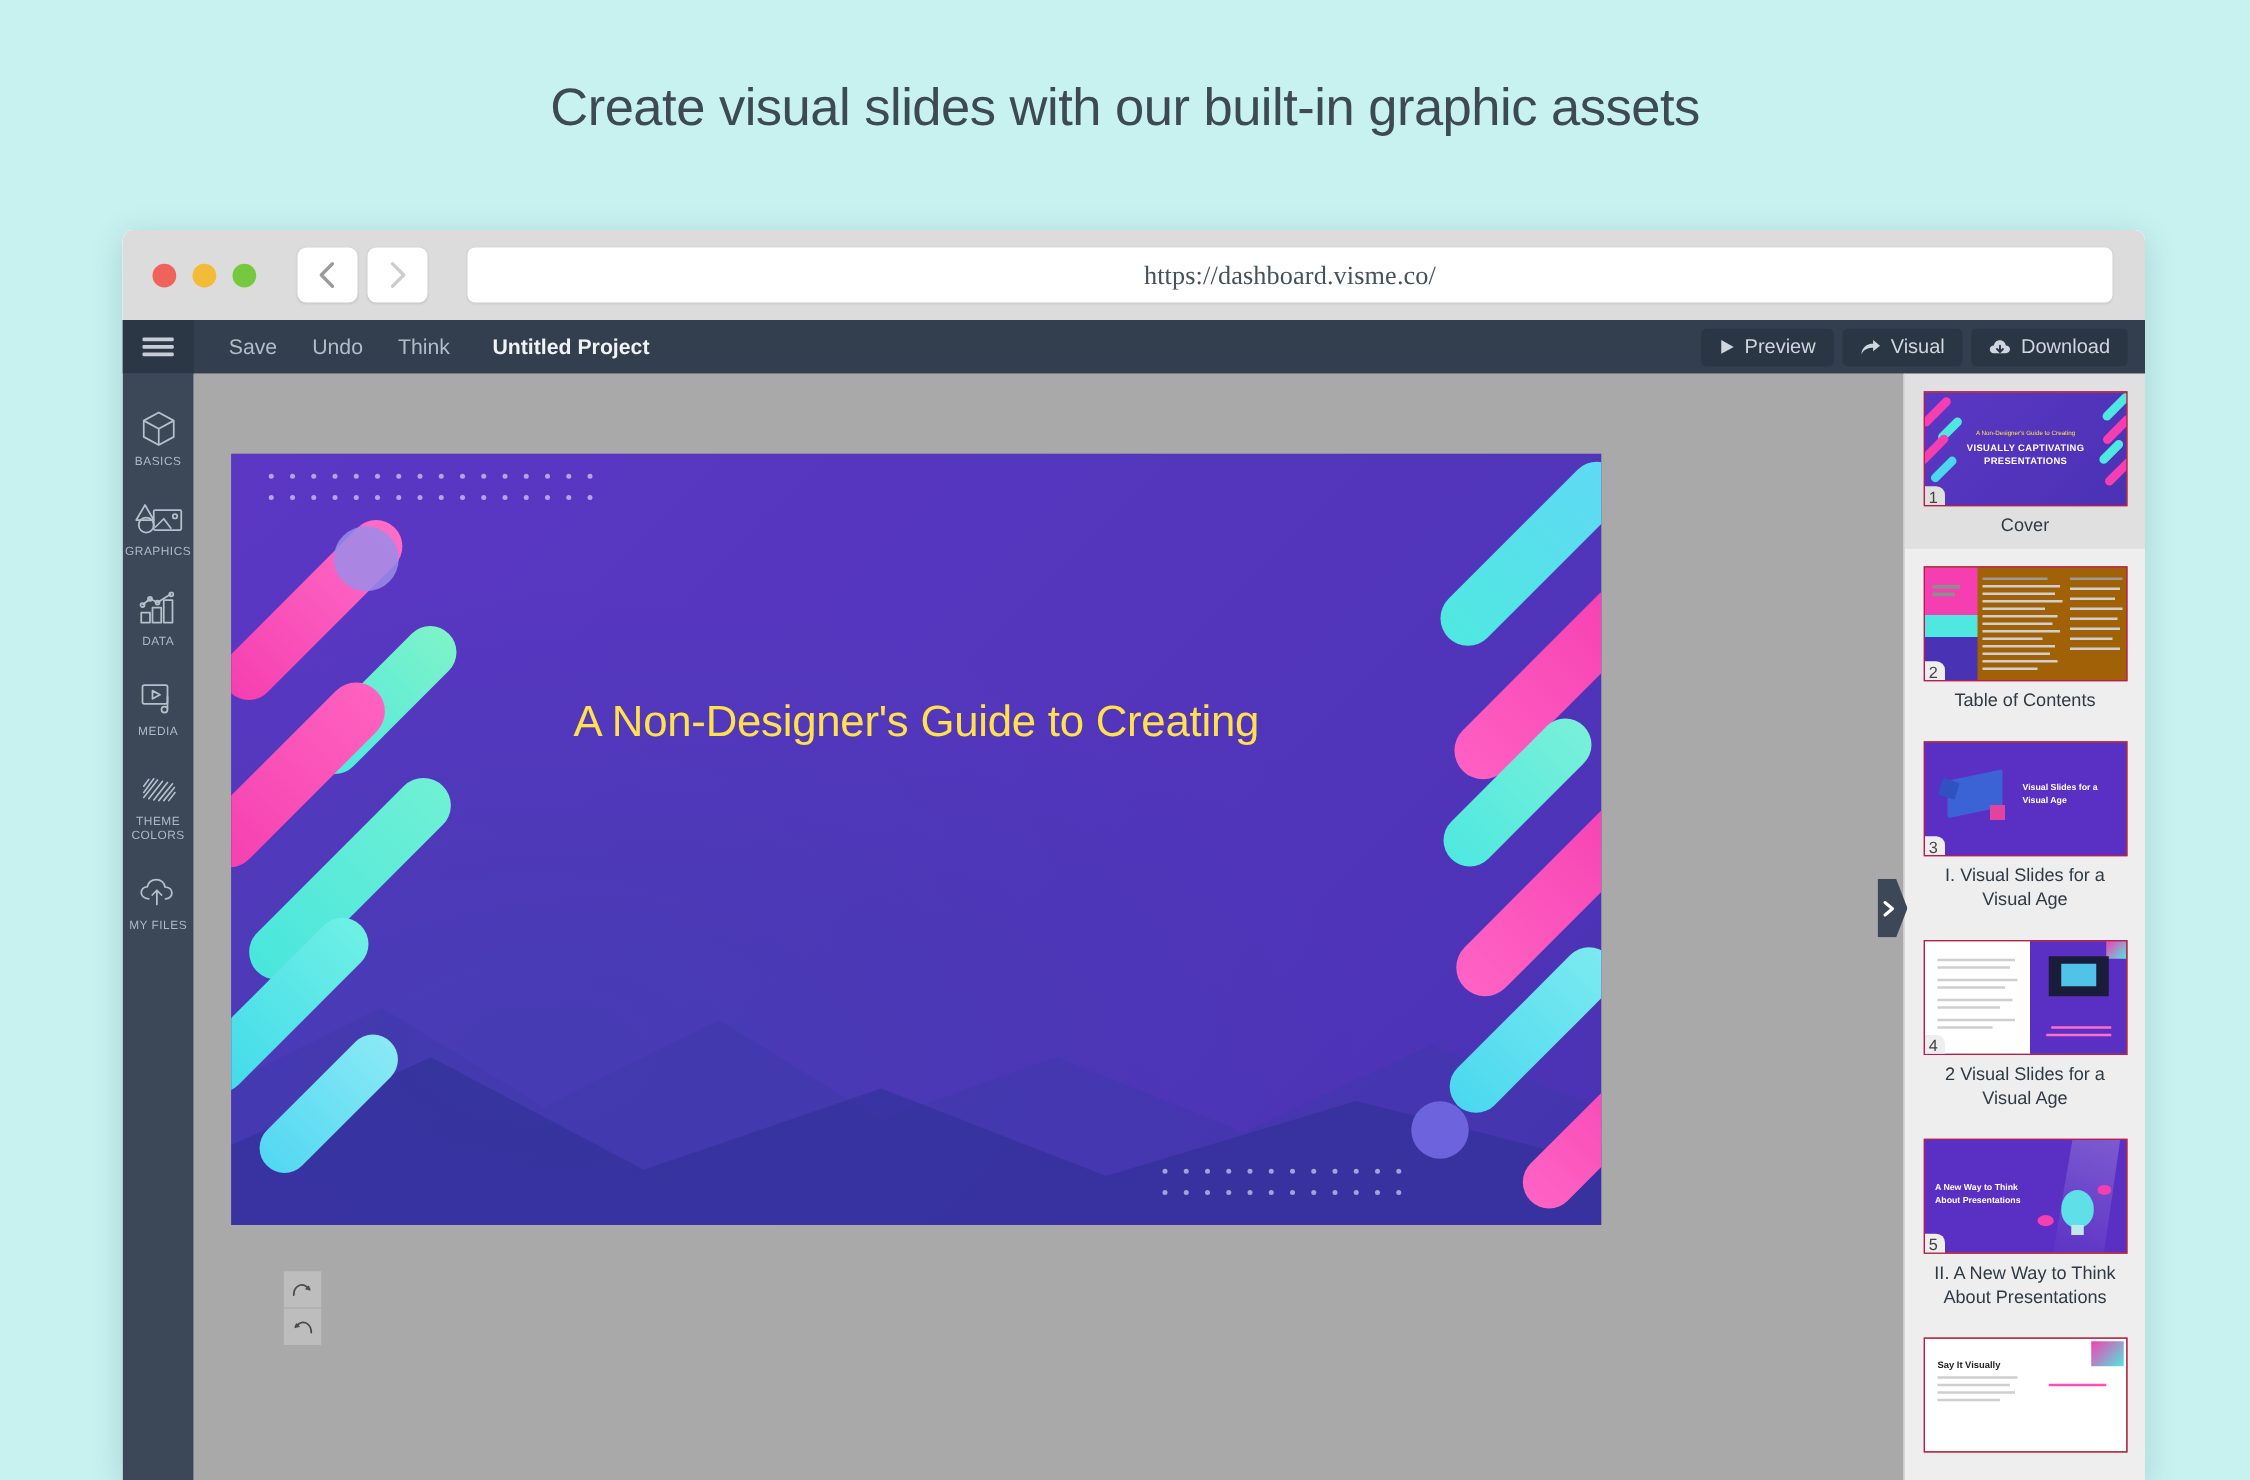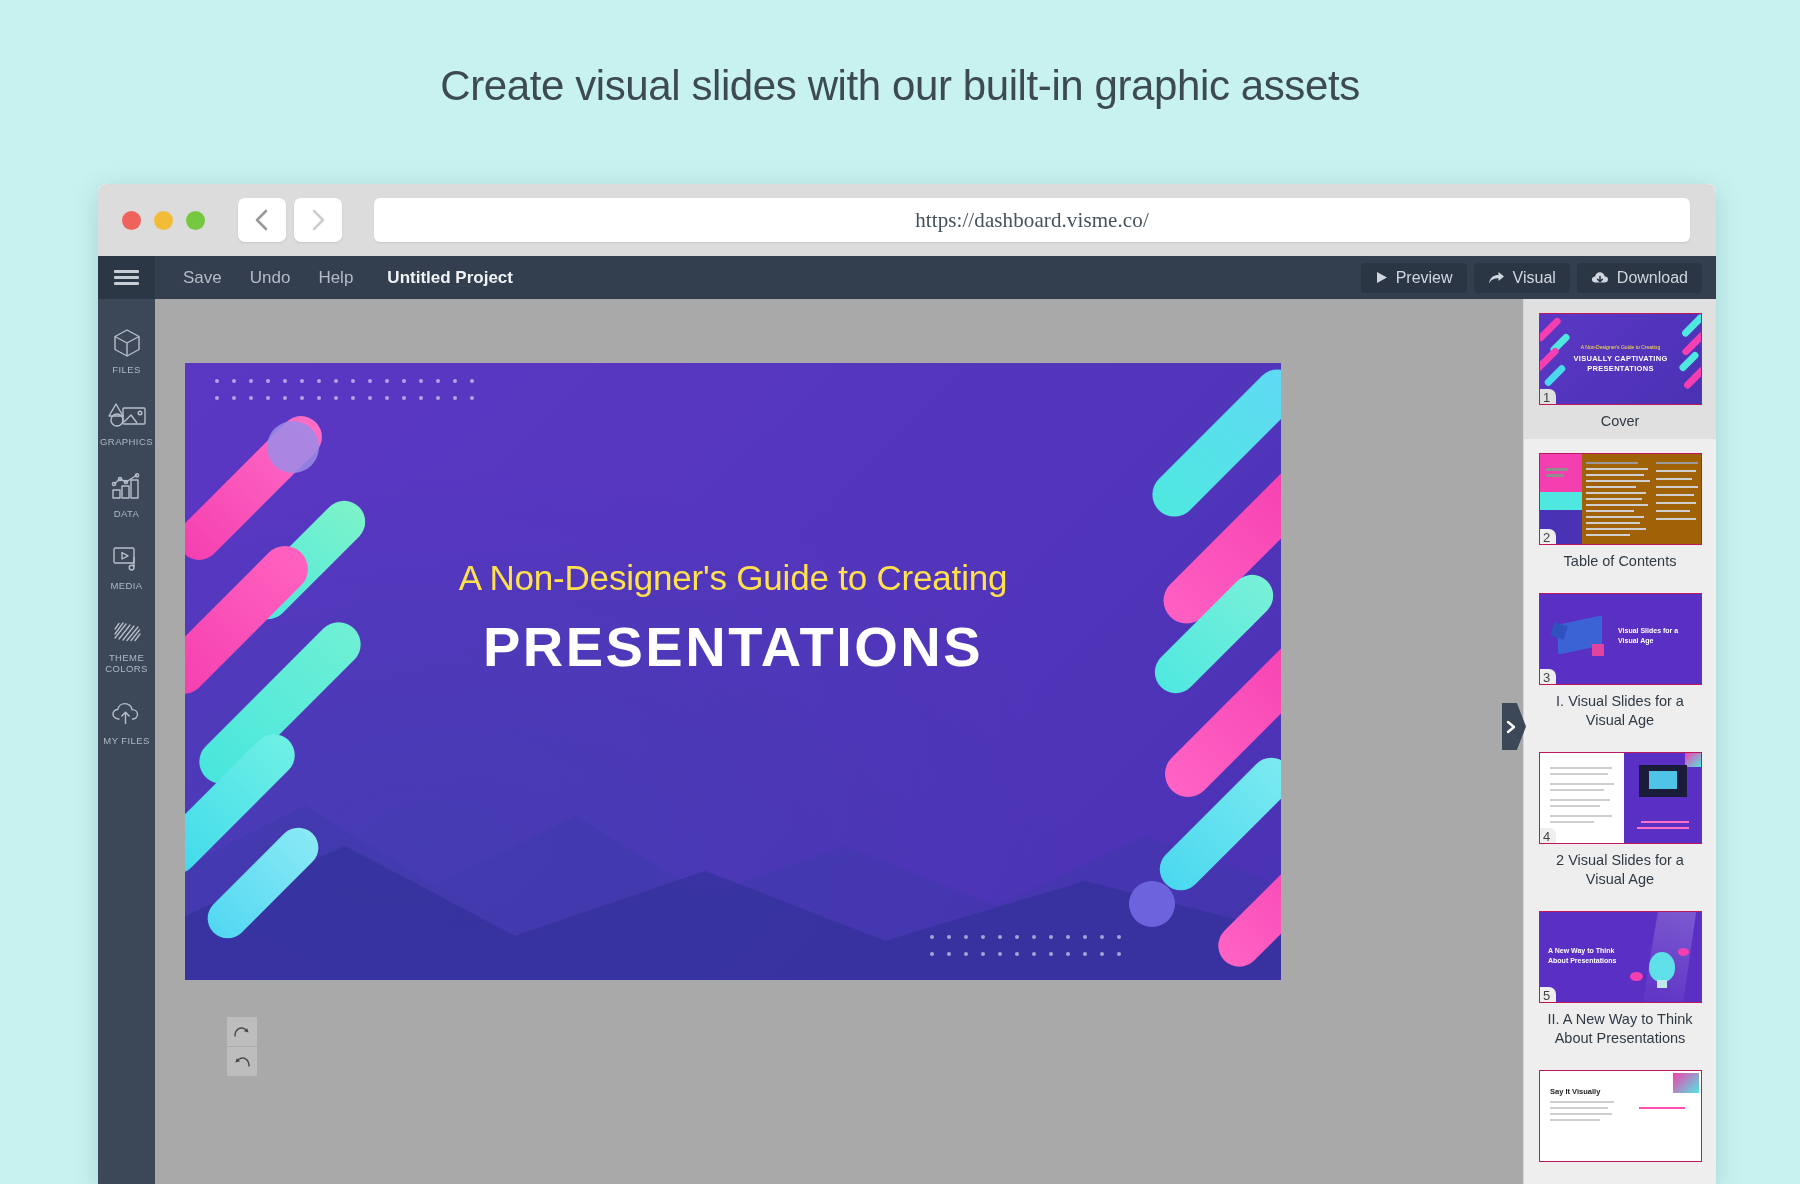--- a/index.html
+++ b/index.html
@@ -241,21 +241,21 @@
     <div class="hamburger-box">
       <div class="hamburger">
         <span></span>
           <span></span>
           <span></span>
       </div>
     </div>
     <div class="topbar-menu">
       <div class="topbar-item">Save</div>
       <div class="topbar-item">Undo</div>
-      <div class="topbar-item">Help</div>
+      <div class="topbar-item">Think</div>
       <div class="topbar-item project">Untitled Project</div>
     </div>
     <div class="topbar-right">
       <div class="tb-btn">
         <svg width="13" height="13" viewBox="0 0 13 13">
           <polygon points="2,1 12,6.5 2,12" fill="#cfd6de"></polygon>
         </svg>
         <span>Preview</span>
       </div>
       <div class="tb-btn">
@@ -280,21 +280,21 @@
 
       <div class="rail-item">
         <div class="rail-icon">
           <svg width="28" height="30" viewBox="0 0 28 30">
             <g fill="none" stroke="#b6c0cb" stroke-width="1.4" stroke-linejoin="round">
               <path d="M14 2 L26 8.5 L26 21.5 L14 28 L2 21.5 L2 8.5 Z"></path>
               <path d="M2 8.5 L14 15 L26 8.5 M14 15 L14 28"></path>
             </g>
           </svg>
         </div>
-        <div class="rail-label">FILES</div>
+        <div class="rail-label">BASICS</div>
       </div>
 
       <div class="rail-item">
         <div class="rail-icon">
           <svg width="40" height="28" viewBox="0 0 40 28">
             <g fill="none" stroke="#b6c0cb" stroke-width="1.4" stroke-linejoin="round">
               <path d="M9 3 L16 15 L2 15 Z"></path>
               <circle cx="10" cy="19" r="6"></circle>
               <rect x="16" y="7" width="22" height="16" rx="1"></rect>
               <circle cx="33" cy="12" r="1.8"></circle>
@@ -450,21 +450,20 @@
             <div class="dot"></div>
             <div class="dot"></div>
           <div class="dot"></div>
             <div class="dot"></div>
             <div class="dot"></div>
             <div class="dot"></div>
         </div>
 
         <div class="slide-text">
           <div class="slide-kicker">A Non-Designer's Guide to Creating</div>
-          <div class="slide-title">PRESENTATIONS</div>
         </div>
       </div>
 
       <div class="slide-ctrls">
         <div class="ctrl-btn">
           <svg width="20" height="16" viewBox="0 0 20 16">
             <path d="M3 12 C3 5.5 8 2.5 12.5 4.8 L15.5 7" fill="none" stroke="#4a4a4a" stroke-width="1.4" stroke-linecap="round"></path>
             <polygon points="16.6,8.6 11.9,7.3 15.1,4.3" fill="#4a4a4a"></polygon>
           </svg>
         </div>

